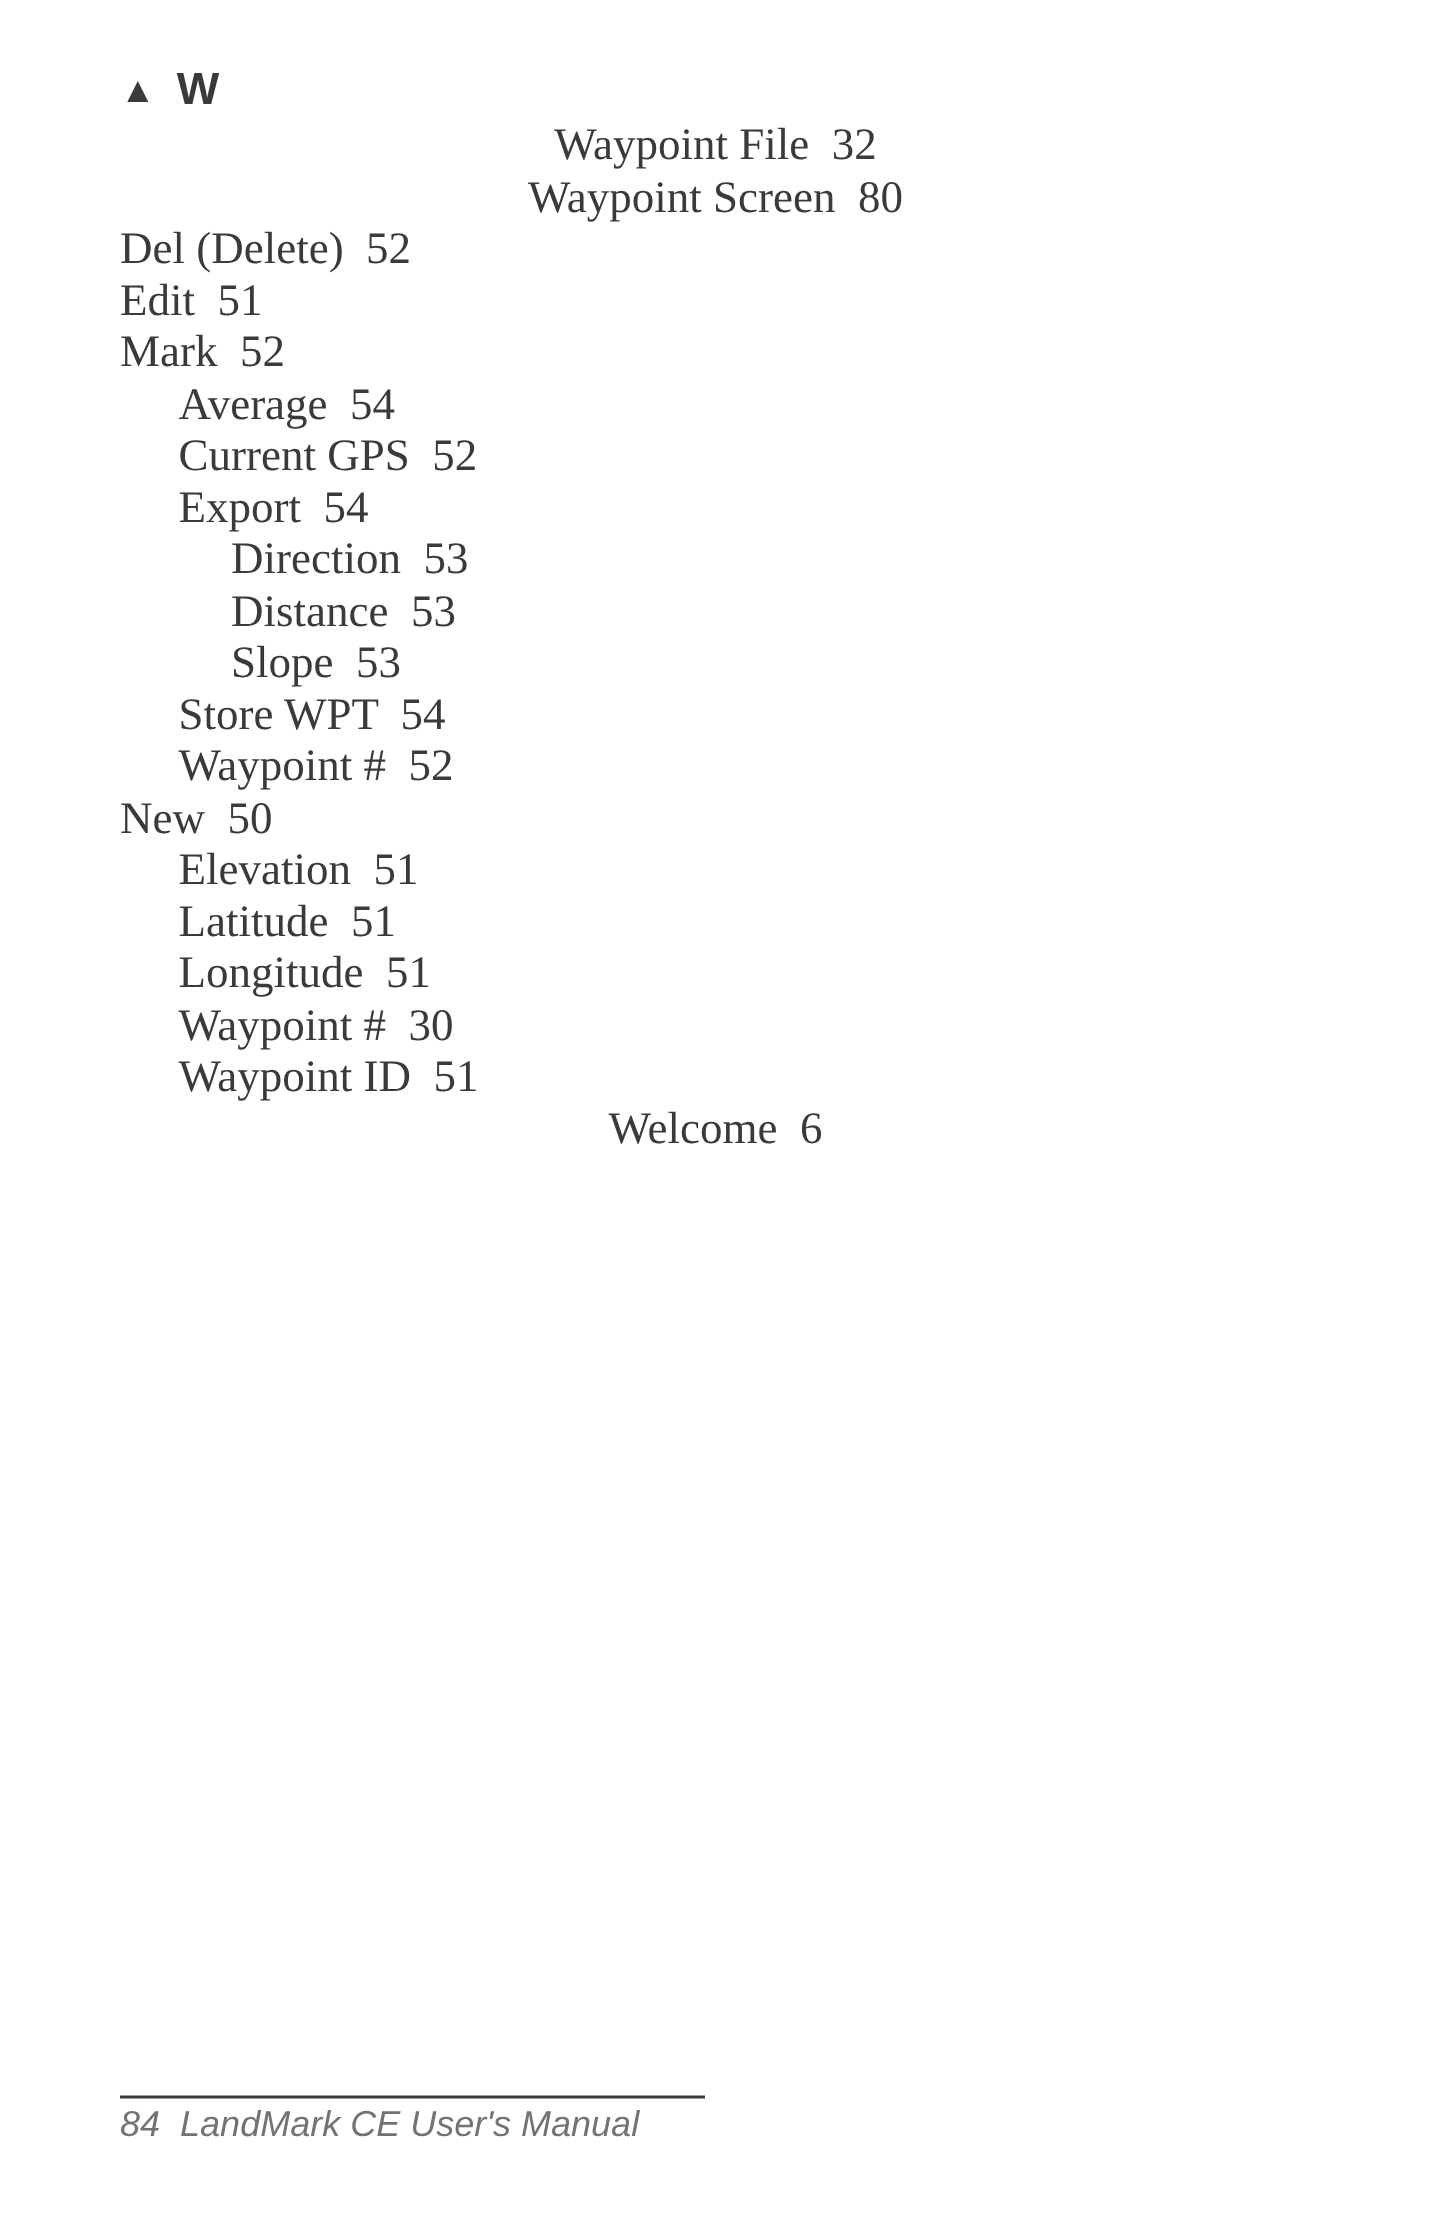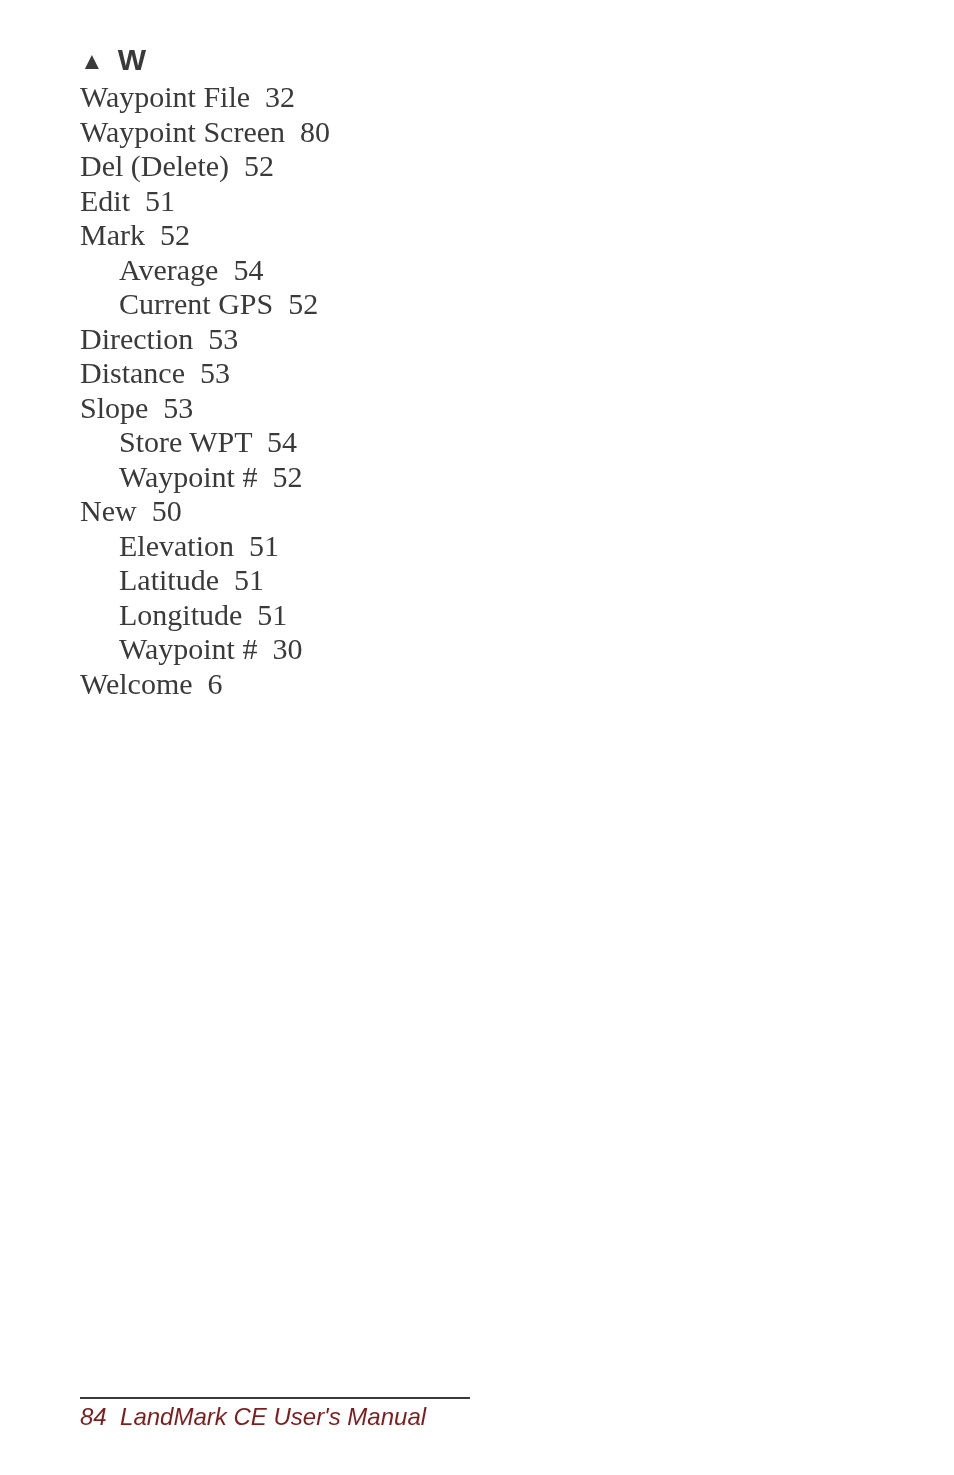--- a/index.html
+++ b/index.html
@@ -31,69 +31,71 @@
     margin-right: 14px;
     font-size: 24px;
     vertical-align: 1px;
   }
   .line {
     font-size: 30px;
     line-height: 1.15;
     color: #3a3a3a;
     white-space: pre;
   }
-  .lv0 { margin-left: 0px; }
+  .lv0 { margin-left: 0px; text-align: center; }
   .lv1 { }
   .lv2 { margin-left: 39px; }
-  .lv3 { }
+  .lv3 { margin-left: 74px; }
   .footer-rule {
     position: absolute;
     left: 80px;
     bottom: 76px;
     width: 390px;
     height: 2px;
     background: #3a3a3a;
   }
   .footer {
     position: absolute;
     left: 80px;
     bottom: 44px;
     font-family: Arial, Helvetica, sans-serif;
     font-style: italic;
     font-size: 24px;
-    color: #7f1d1d;
+    color: #737373;
   }
 </style>
 </head>
 <body>
 
 <div class="page">
 
   <div class="section-head">
     <span class="tri">▲</span><span>W</span>
   </div>
 
   <div id="entries">
       <div class="line lv0">Waypoint File  32</div>
       <div class="line lv0">Waypoint Screen  80</div>
       <div class="line lv1">Del (Delete)  52</div>
       <div class="line lv1">Edit  51</div>
       <div class="line lv1">Mark  52</div>
       <div class="line lv2">Average  54</div>
       <div class="line lv2">Current GPS  52</div>
+      <div class="line lv2">Export  54</div>
       <div class="line lv3">Direction  53</div>
       <div class="line lv3">Distance  53</div>
       <div class="line lv3">Slope  53</div>
       <div class="line lv2">Store WPT  54</div>
       <div class="line lv2">Waypoint #  52</div>
       <div class="line lv1">New  50</div>
       <div class="line lv2">Elevation  51</div>
       <div class="line lv2">Latitude  51</div>
       <div class="line lv2">Longitude  51</div>
       <div class="line lv2">Waypoint #  30</div>
+      <div class="line lv2">Waypoint ID  51</div>
       <div class="line lv0">Welcome  6</div>
     </div>
 
   <div class="footer-rule"></div>
   <div class="footer">
     <span>84</span>&nbsp;&nbsp;<span>LandMark CE User's Manual</span>
   </div>
 
 </div>
 

